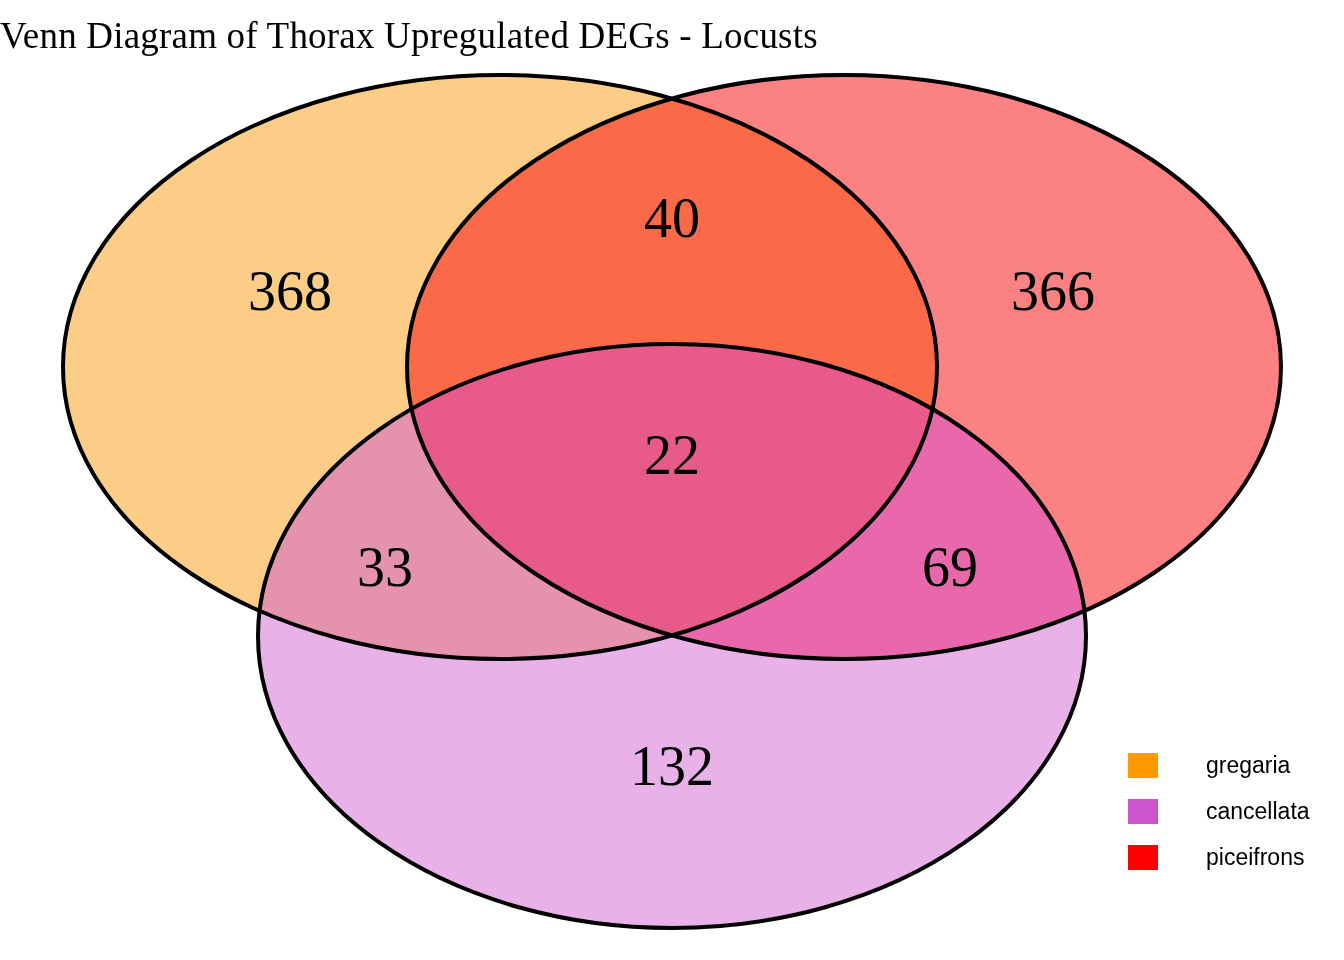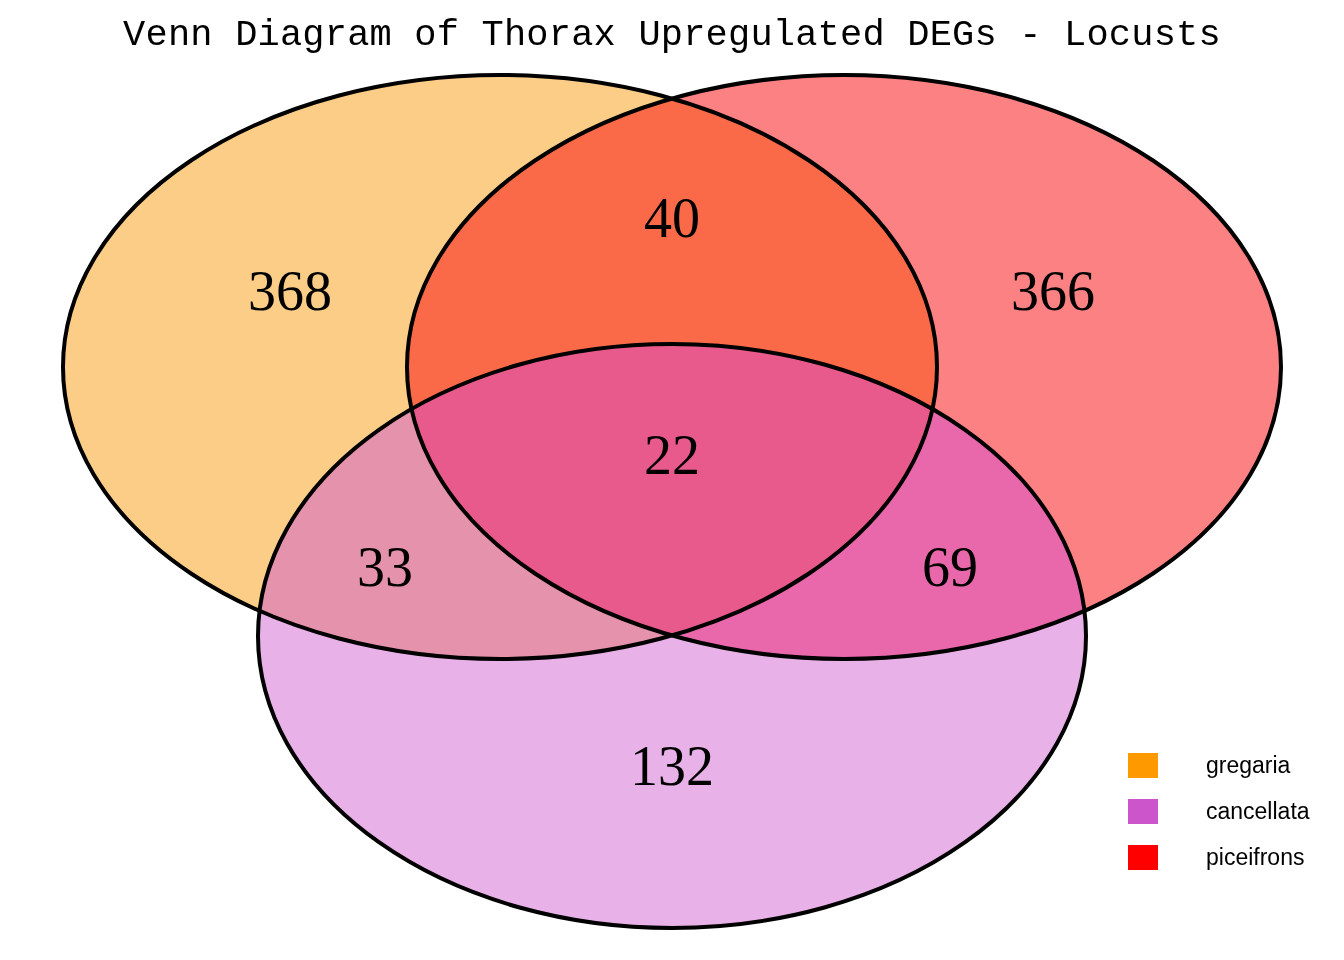--- a/index.html
+++ b/index.html
@@ -17,22 +17,22 @@
     position: relative;
     width: 1344px;
     height: 960px;
     background: #ffffff;
   }
   .figure-title {
     position: absolute;
     top: 14px;
     left: 0;
     width: 1344px;
-    text-align: center;
-    font-family: Liberation Mono, monospace;
+    text-align: left;
+    font-family: Liberation Serif, serif;
     font-size: 37px;
     color: #000000;
     letter-spacing: 0.2px;
     white-space: nowrap;
   }
   svg.venn-canvas {
     position: absolute;
     top: 0;
     left: 0;
     width: 1344px;

